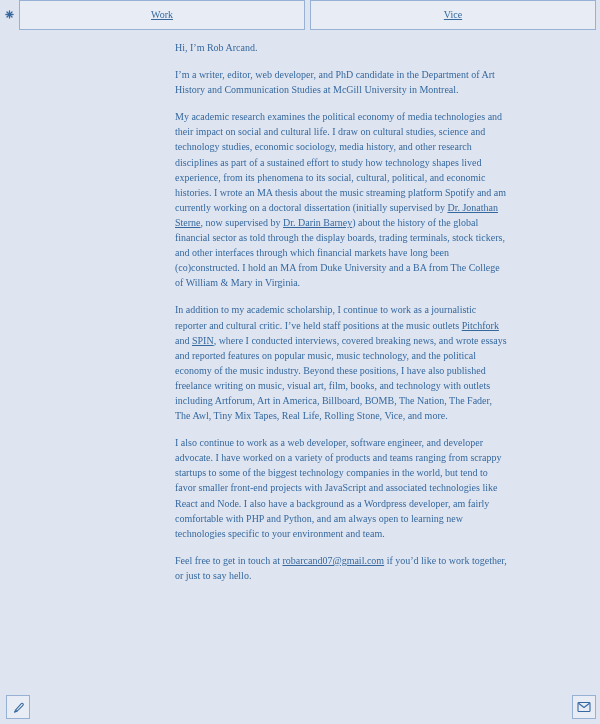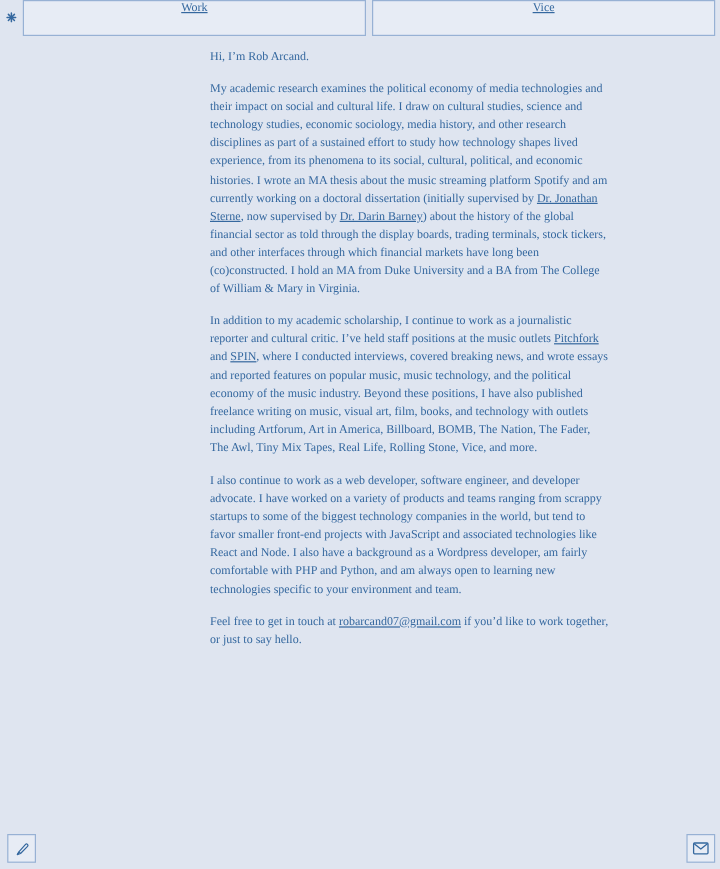--- a/index.html
+++ b/index.html
@@ -22,21 +22,21 @@
     display:flex;align-items:center;gap:5px;
   }
   .bullet{
     flex:0 0 auto;width:10px;height:10px;display:flex;
     align-items:center;justify-content:center;color:var(--text);
   }
   .navbox{
     flex:1 1 0;height:30px;
     border:1px solid var(--border);
     background:var(--panel);
-    display:flex;align-items:flex-start;justify-content:center;
+    display:flex;align-items:center;justify-content:center;
     cursor:pointer;
   }
   .navlink{
     font-size:10px;color:var(--text);
     text-decoration:underline;cursor:pointer;
   }
   
   .content{
     position:absolute;left:142px;top:40px;width:333px;
     font-size:10px;line-height:15.1px;margin-left:33px;
@@ -76,20 +76,21 @@
     <div class="navbox">
       <a class="navlink">Work</a>
     </div>
     <div class="navbox">
       <a class="navlink">Vice</a>
     </div>
   </nav>
 
   <main class="content">
       <p>Hi, I’m Rob Arcand.</p>
+      <p>I’m a writer, editor, web developer, and PhD candidate in the Department of Art History and Communication Studies at McGill University in Montreal.</p>
       <p>My academic research examines the political economy of media technologies and their impact on social and cultural life. I draw on cultural studies, science and technology studies, economic sociology, media history, and other research disciplines as part of a sustained effort to study how technology shapes lived experience, from its phenomena to its social, cultural, political, and economic histories. I wrote an MA thesis about the music streaming platform Spotify and am currently working on a doctoral dissertation (initially supervised by <a href="#">Dr. Jonathan Sterne</a>, now supervised by <a href="#">Dr. Darin Barney</a>) about the history of the global financial sector as told through the display boards, trading terminals, stock tickers, and other interfaces through which financial markets have long been (co)constructed. I hold an MA from Duke University and a BA from The College of William &amp; Mary in Virginia.</p>
       <p>In addition to my academic scholarship, I continue to work as a journalistic reporter and cultural critic. I’ve held staff positions at the music outlets <a href="#">Pitchfork</a> and <a href="#">SPIN</a>, where I conducted interviews, covered breaking news, and wrote essays and reported features on popular music, music technology, and the political economy of the music industry. Beyond these positions, I have also published freelance writing on music, visual art, film, books, and technology with outlets including Artforum, Art in America, Billboard, BOMB, The Nation, The Fader, The Awl, Tiny Mix Tapes, Real Life, Rolling Stone, Vice, and more.</p>
       <p>I also continue to work as a web developer, software engineer, and developer advocate. I have worked on a variety of products and teams ranging from scrappy startups to some of the biggest technology companies in the world, but tend to favor smaller front-end projects with JavaScript and associated technologies like React and Node. I also have a background as a Wordpress developer, am fairly comfortable with PHP and Python, and am always open to learning new technologies specific to your environment and team.</p>
       <p>Feel free to get in touch at <a href="#">robarcand07@gmail.com</a> if you’d like to work together, or just to say hello.</p>
     </main>
 
   <button class="corner left">
     <span class="icon">
       <svg width="13" height="13" viewBox="0 0 14 14">
         <path d="M4 9.5 L10 2.8 Q10.8 2 11.7 2.9 Q12.6 3.8 11.8 4.6 L5.5 11 L2.6 12 Z" fill="none" stroke="currentColor" stroke-width="1.1" stroke-linejoin="round"></path>

